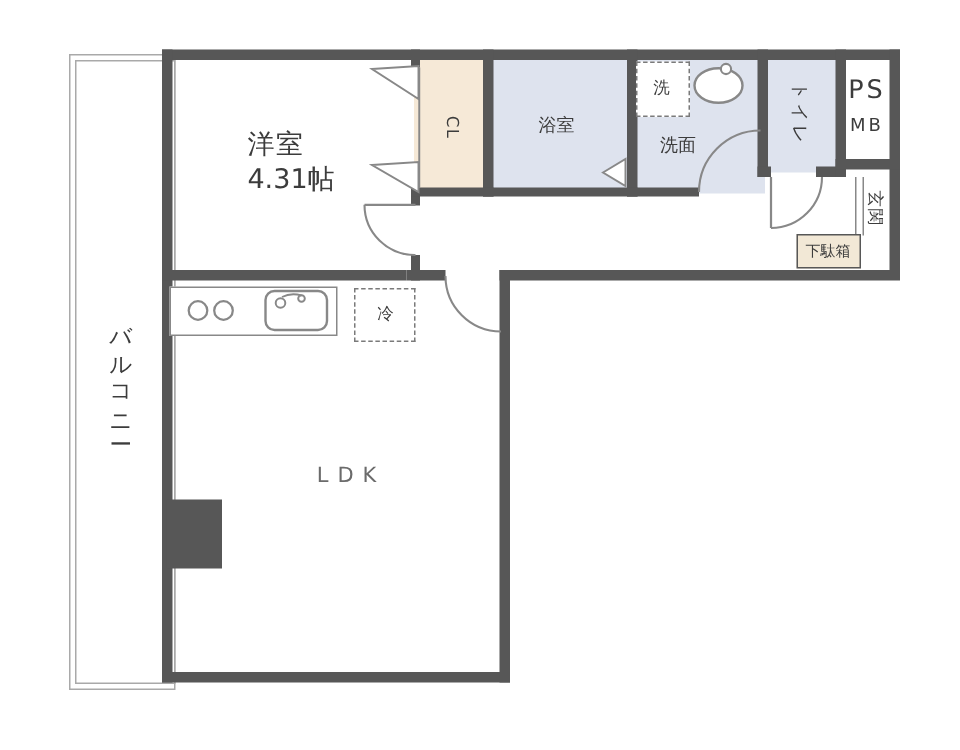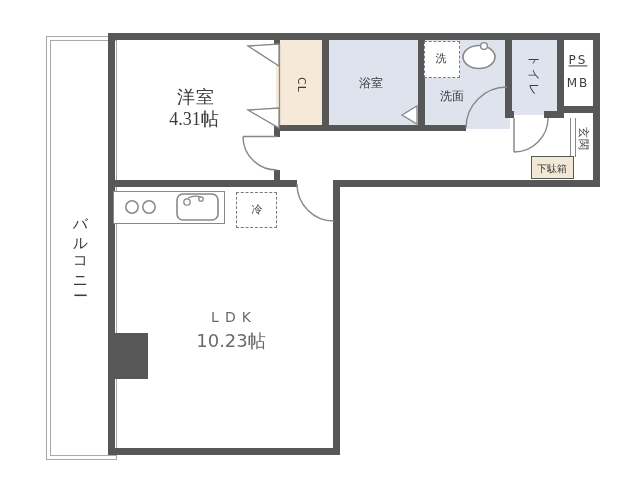--- a/index.html
+++ b/index.html
@@ -97,38 +97,37 @@
     <path d="M 243 136.5 A 33.5 33.5 0 0 0 277 170" fill="none" stroke="var(--line,#888)" stroke-width="1.4"></path>
 
     <path d="M 297 184 A 37 37 0 0 0 334 221" fill="none" stroke="var(--line,#888)" stroke-width="1.4"></path>
 
     <path d="M 466 128 A 41 41 0 0 1 507 87" fill="none" stroke="var(--line,#888)" stroke-width="1.4"></path>
 
     <line x1="514" y1="118" x2="514" y2="152" stroke="var(--line,#888)" stroke-width="1.5"></line>
     <path d="M 514 152 A 34 34 0 0 0 548 118" fill="none" stroke="var(--line,#888)" stroke-width="1.4"></path>
   </svg>
 
-  <div class="lbl" style="left:196px;top:97px;font-size:18px;letter-spacing:1px;">洋室</div>
-  <div class="lbl" style="left:194px;top:120px;font-size:18px;font-family:Liberation Serif, serif;">4.31帖</div>
+  <div class="lbl" style="left:184px;top:97px;font-size:18px;letter-spacing:1px;">洋室</div>
+  <div class="lbl" style="left:194px;top:120px;font-size:18px;">4.31帖</div>
 
   <div class="lbl" style="left:234px;top:318px;font-size:14px;letter-spacing:6px;color:var(--ldk-text,#6b6b6b);">LDK</div>
-  <div class="lbl" style="left:231px;top:341px;font-size:18px;color:var(--ldk-text,#6b6b6b);">10.23帖</div>
 
   <div class="vtext" style="left:80px;top:249px;font-size:15px;">バルコニー</div>
 
   <div class="lbl rot90" style="left:301px;top:85px;font-size:11px;letter-spacing:1px;">CL</div>
 
   <div class="lbl" style="left:371px;top:84px;font-size:12px;">浴室</div>
 
   <div class="lbl" style="left:441px;top:59px;font-size:11px;">洗</div>
   <div class="lbl" style="left:452px;top:97px;font-size:12px;">洗面</div>
 
   <div class="lbl rot90" style="left:533px;top:76px;font-size:12px;letter-spacing:2px;">トイレ</div>
 
-  <div class="lbl" style="left:578px;top:61px;font-size:12px;letter-spacing:2px;text-decoration:underline;">PS</div>
+  <div class="lbl" style="left:578px;top:61px;font-size:17px;letter-spacing:2px;">PS</div>
   <div class="lbl" style="left:578px;top:84px;font-size:12px;letter-spacing:2px;">MB</div>
 
   <div class="lbl rot90" style="left:583px;top:139px;font-size:11px;letter-spacing:1px;">玄関</div>
 
   <div class="lbl" style="left:552px;top:168px;font-size:10px;">下駄箱</div>
 
   <div class="lbl" style="left:257px;top:210px;font-size:11px;">冷</div>
 
 </div>
 

